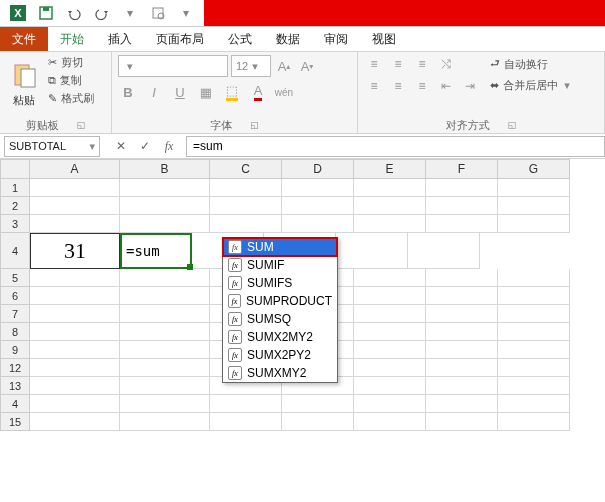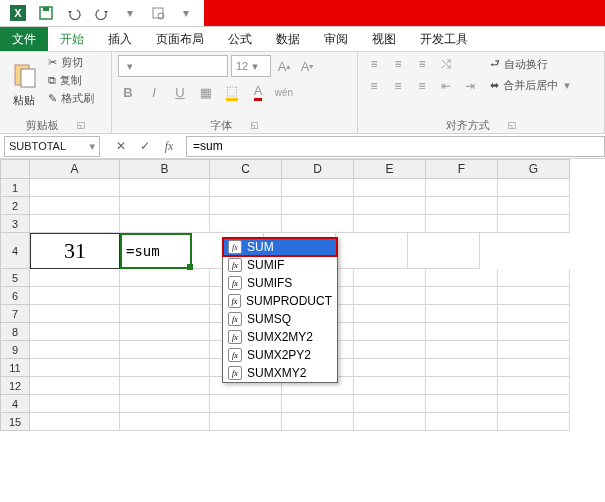--- a/index.html
+++ b/index.html
@@ -3,21 +3,21 @@
 <meta charset="utf-8">
 <style>
 *{box-sizing:border-box;margin:0;padding:0;font-family:"Microsoft YaHei",SimSun,Arial,sans-serif}
 body{width:605px;height:502px;background:#fff;position:relative;overflow:hidden;font-size:12px}
 .qat{height:27px;background:#fff;border-bottom:1px solid #ccc;display:flex;align-items:center}
 .qat-icons{display:flex;align-items:center;gap:4px;padding:0 6px}
 .qat-icon{width:24px;height:22px;display:flex;align-items:center;justify-content:center;color:#555}
 .qat-rest{flex:1;height:100%;background:#e60000}
 .tabs{height:25px;display:flex;align-items:stretch;border-bottom:1px solid #d4d4d4;background:#fff}
 .tab{padding:0 12px;display:flex;align-items:center;color:#1a1a1a;cursor:pointer;font-size:12px}
-.tab.file{background:#15803d;color:#fff}
+.tab.file{background:#c2410c;color:#fff}
 .tab.active{background:#fff;color:#2a8a44;font-weight:400}
 .ribbon{height:82px;background:#f5f5f5;border-bottom:1px solid #d4d4d4;display:flex}
 .group{border-right:1px solid #d4d4d4;display:flex;flex-direction:column;height:100%}
 .group-body{flex:1;display:flex;padding:3px 6px}
 .group-label{height:16px;text-align:center;font-size:11px;color:#666;display:flex;align-items:center;justify-content:center;gap:18px}
 .group-label .dlg{font-size:9px;color:#888}
 .paste-big{width:36px;display:flex;flex-direction:column;align-items:center;justify-content:center;gap:2px;color:#333;font-size:11px}
 .clip-list{display:flex;flex-direction:column;gap:3px;margin-left:6px;color:#555;font-size:11px}
 .clip-list div{display:flex;align-items:center;gap:4px}
 .font-top{display:flex;gap:3px;align-items:center;margin-bottom:4px}
@@ -99,21 +99,20 @@
 
 <div class="tabs">
   <div class="tab file">文件</div>
   <div class="tab active">开始</div>
   <div class="tab">插入</div>
   <div class="tab">页面布局</div>
   <div class="tab">公式</div>
   <div class="tab">数据</div>
   <div class="tab">审阅</div>
   <div class="tab">视图</div>
-  <div class="tab">开发工具</div>
 </div>
 
 <div class="ribbon">
   <div class="group" style="width:112px">
     <div class="group-body">
       <div class="paste-big">
         <svg width="26" height="30">
             <rect x="4" y="4" width="14" height="20" fill="#f8d38a" stroke="#b88"></rect>
             <rect x="10" y="8" width="14" height="18" fill="#fff" stroke="#888"></rect>
           </svg>
@@ -318,31 +317,31 @@
       <div class="rowh">9</div>
       <div class="cell" style="width: 90px;"></div>
       <div class="cell" style="width: 90px;"></div>
       <div class="cell" style="width: 72px;"></div>
       <div class="cell" style="width: 72px;"></div>
       <div class="cell" style="width: 72px;"></div>
       <div class="cell" style="width: 72px;"></div>
       <div class="cell" style="width: 72px;"></div>
     </div>
     <div class="row">
-      <div class="rowh">11</div>
-      <div class="cell" style="width: 90px;"></div>
-      <div class="cell" style="width: 90px;"></div>
-      <div class="cell" style="width: 72px;"></div>
-      <div class="cell" style="width: 72px;"></div>
-      <div class="cell" style="width: 72px;"></div>
-      <div class="cell" style="width: 72px;"></div>
-      <div class="cell" style="width: 72px;"></div>
-    </div>
-    <div class="row">
       <div class="rowh">12</div>
+      <div class="cell" style="width: 90px;"></div>
+      <div class="cell" style="width: 90px;"></div>
+      <div class="cell" style="width: 72px;"></div>
+      <div class="cell" style="width: 72px;"></div>
+      <div class="cell" style="width: 72px;"></div>
+      <div class="cell" style="width: 72px;"></div>
+      <div class="cell" style="width: 72px;"></div>
+    </div>
+    <div class="row">
+      <div class="rowh">13</div>
       <div class="cell" style="width: 90px;"></div>
       <div class="cell" style="width: 90px;"></div>
       <div class="cell" style="width: 72px;"></div>
       <div class="cell" style="width: 72px;"></div>
       <div class="cell" style="width: 72px;"></div>
       <div class="cell" style="width: 72px;"></div>
       <div class="cell" style="width: 72px;"></div>
     </div>
     <div class="row">
       <div class="rowh">4</div>

